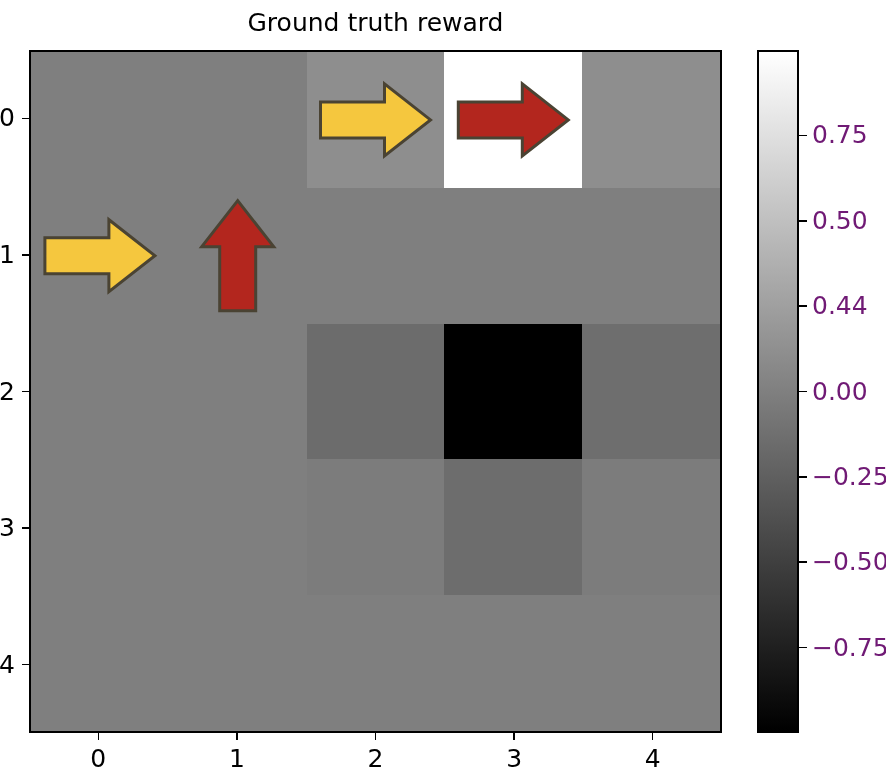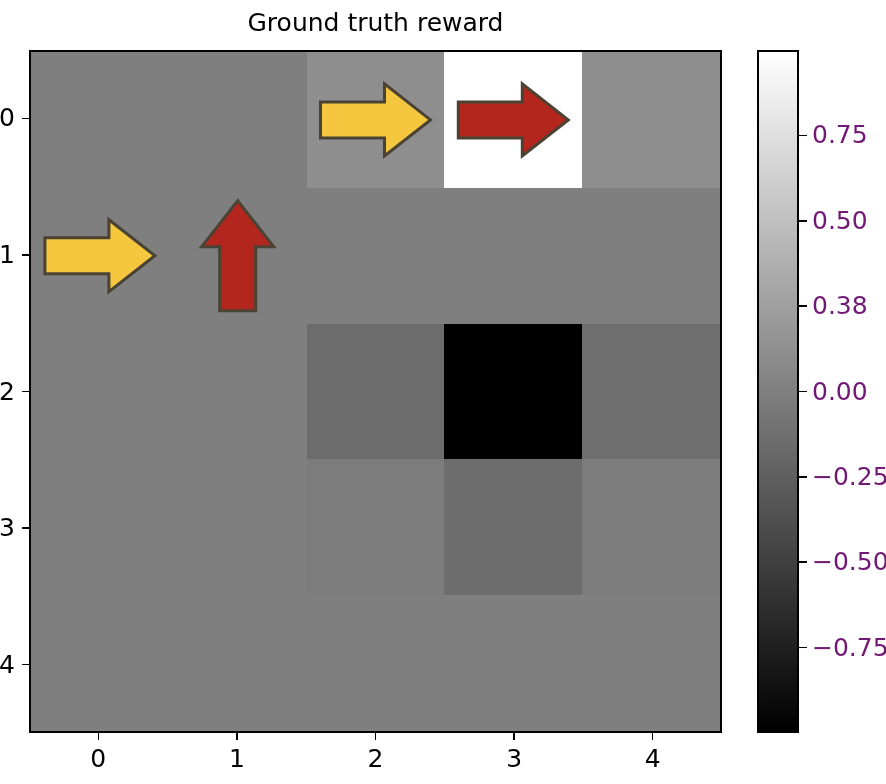--- a/index.html
+++ b/index.html
@@ -182,21 +182,21 @@
       <div class="tick-label" style="left: 15px; top: 664.7px; transform: translate(-100%, -50%);">4</div>
     </div>
 
   <div id="cbar-box"></div>
   <div id="cbar-ticks">
       <div class="cbar-tick" style="top: 134.575px;"></div>
       <div class="cbar-label" style="top: 135.375px;">0.75</div>
       <div class="cbar-tick" style="top: 219.95px;"></div>
       <div class="cbar-label" style="top: 220.75px;">0.50</div>
       <div class="cbar-tick" style="top: 305.325px;"></div>
-      <div class="cbar-label" style="top: 306.125px;">0.38</div>
+      <div class="cbar-label" style="top: 306.125px;">0.44</div>
       <div class="cbar-tick" style="top: 390.7px;"></div>
       <div class="cbar-label" style="top: 391.5px;">0.00</div>
       <div class="cbar-tick" style="top: 476.075px;"></div>
       <div class="cbar-label" style="top: 476.875px;">−0.25</div>
       <div class="cbar-tick" style="top: 561.45px;"></div>
       <div class="cbar-label" style="top: 562.25px;">−0.50</div>
       <div class="cbar-tick" style="top: 646.825px;"></div>
       <div class="cbar-label" style="top: 647.625px;">−0.75</div>
     </div>
 

